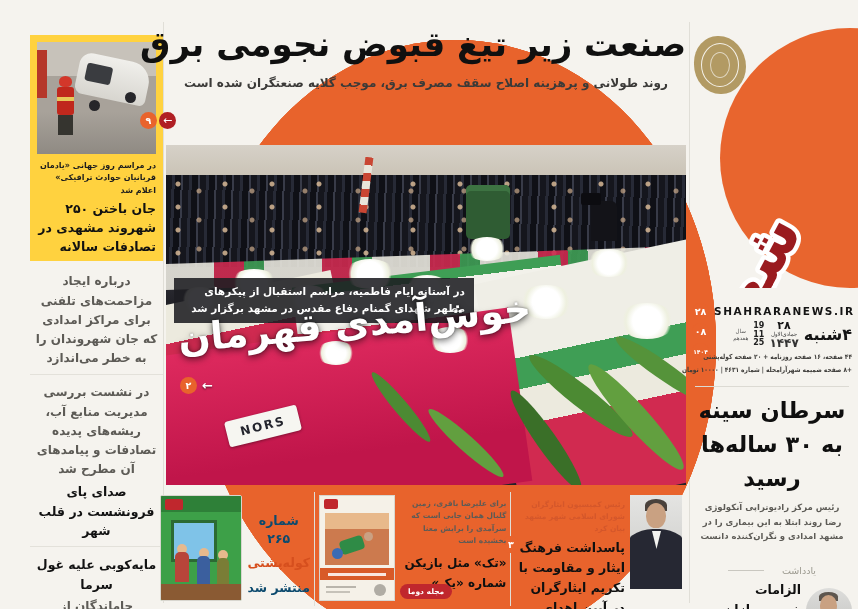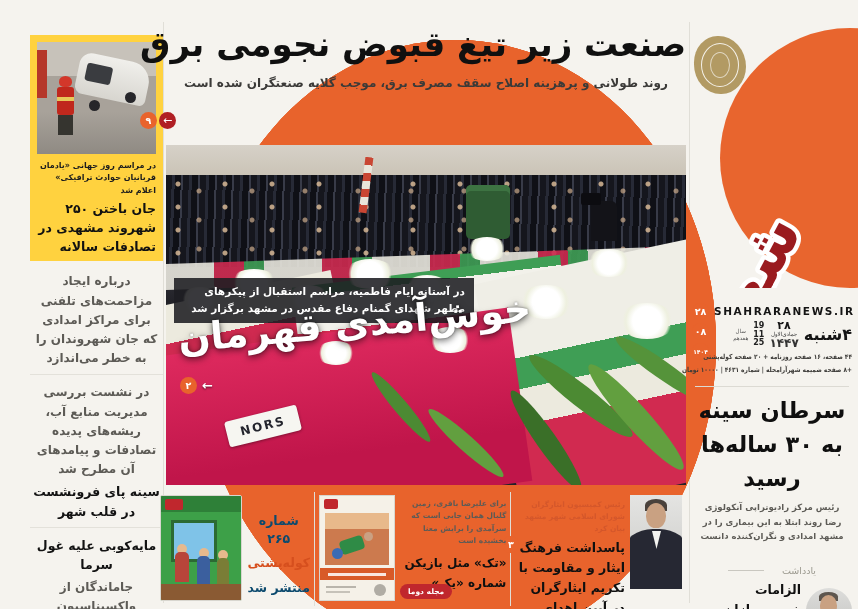--- a/index.html
+++ b/index.html
@@ -174,21 +174,21 @@
       <div class="ytitle">جان باختن ۲۵۰ شهروند مشهدی در تصادفات سالانه</div>
       <div class="num center">۳</div>
     </div>
 
     <div class="side-item">
       <div class="s-desc">درباره ایجاد مزاحمت‌های تلفنی برای مراکز امدادی که جان شهروندان را به خطر می‌اندازد</div>
       <div class="num center">۱۳</div>
     </div>
     <div class="side-item">
       <div class="s-desc first">در نشست بررسی مدیریت منابع آب، ریشه‌های پدیده تصادفات و پیامدهای آن مطرح شد</div>
-      <div class="s-title">سینه پای فرونشست در قلب شهر</div>
+      <div class="s-title">صدای پای فرونشست در قلب شهر</div>
       <div class="num center">۲</div>
     </div>
     <div class="side-item">
       <div class="s-title">مایه‌کوبی علیه غول سرما</div>
       <div class="s-desc">جاماندگان از واکسیناسیون آنفلوانزا تا پایان بهمن فرصت دارند</div>
       <div class="num center">۱۲</div>
     </div>
     <div class="side-item">
       <div class="s-title">پایان خوش هنر سوم در ایستگاه سی‌وپنجم</div>
 

